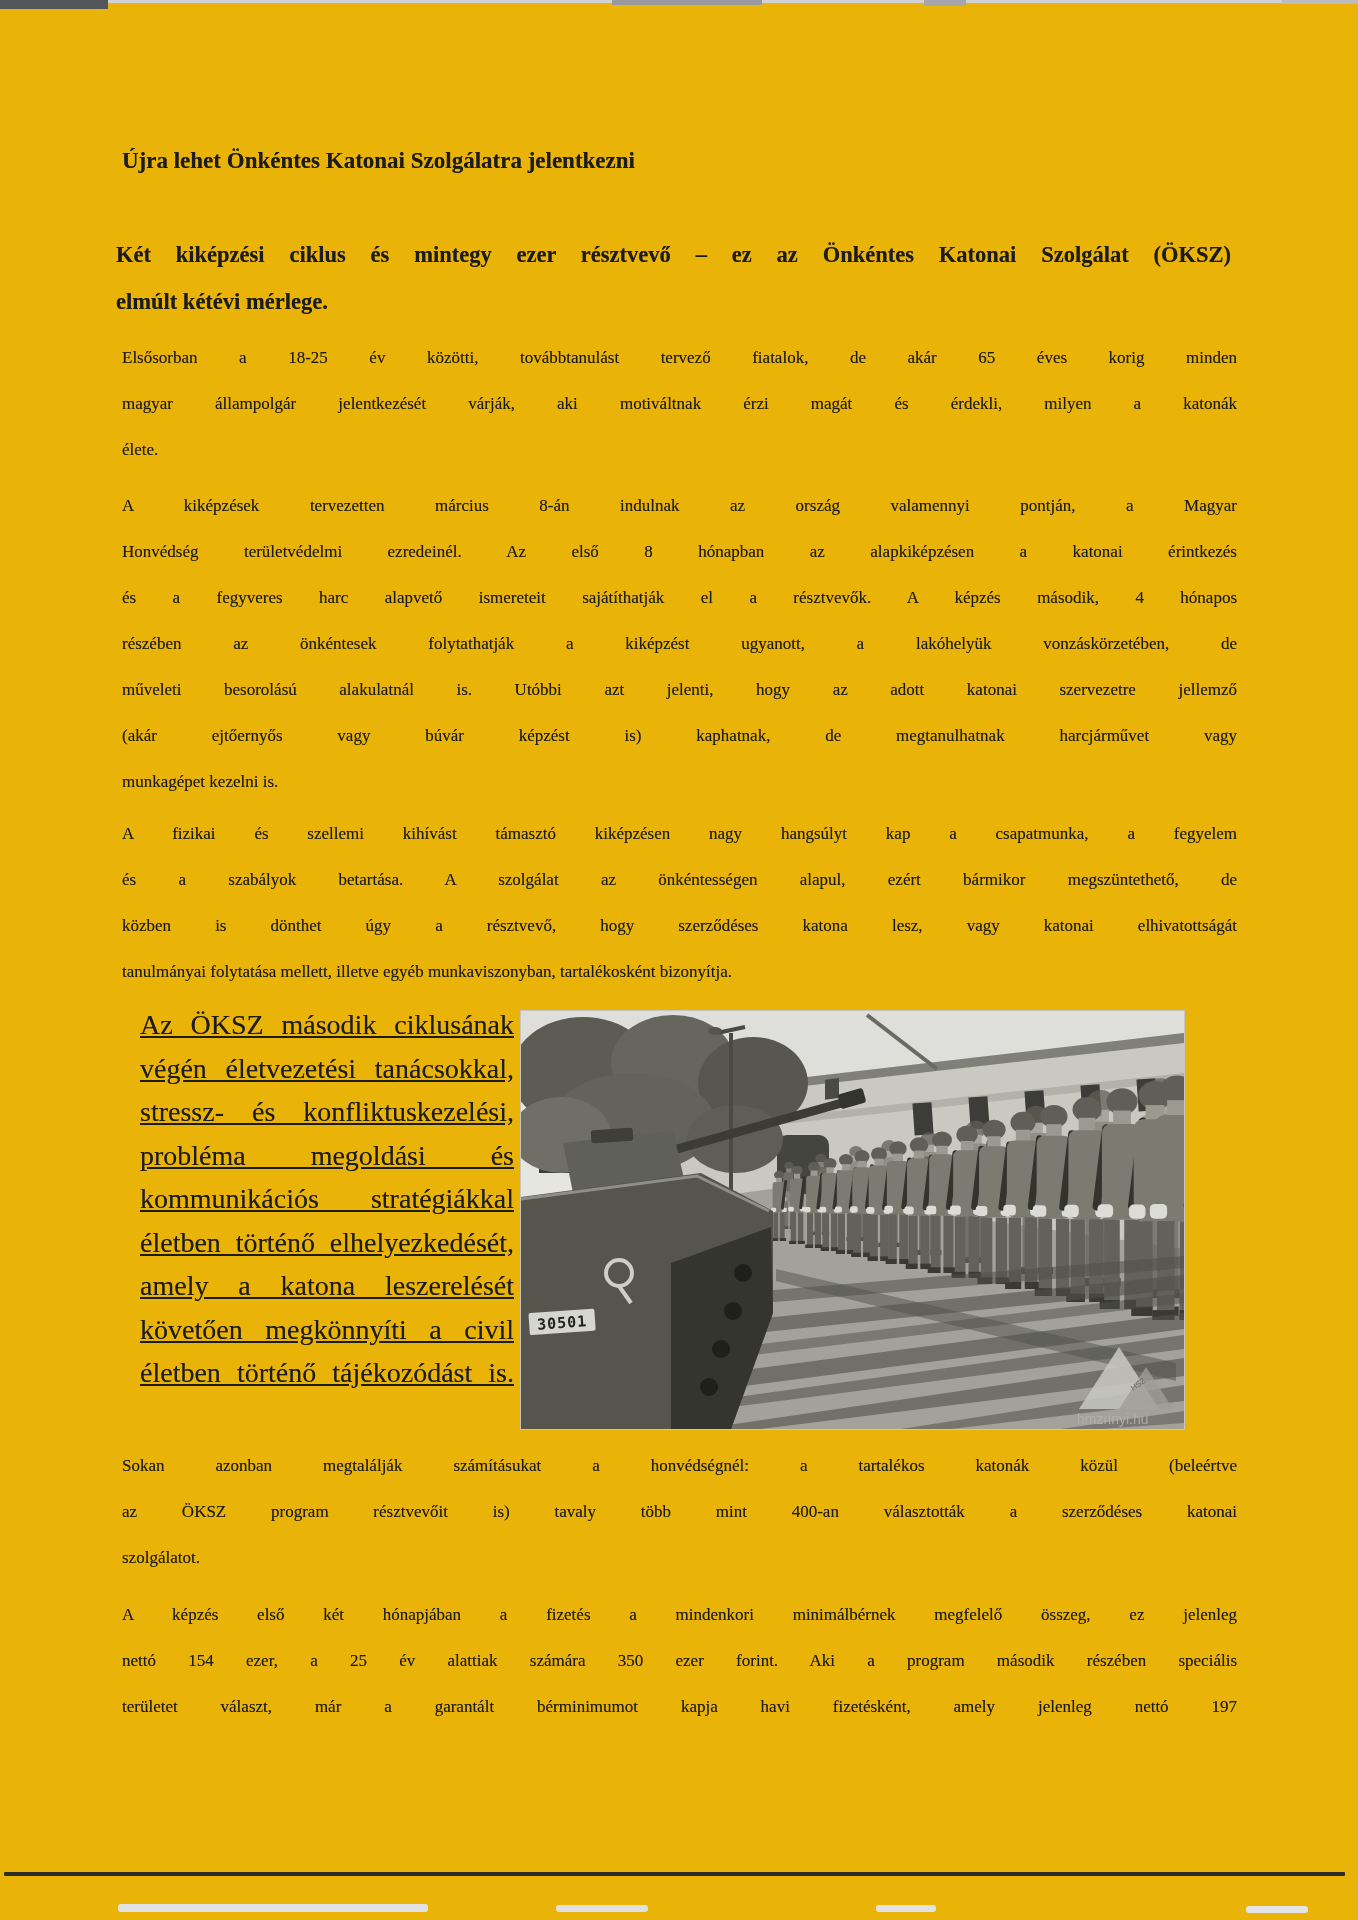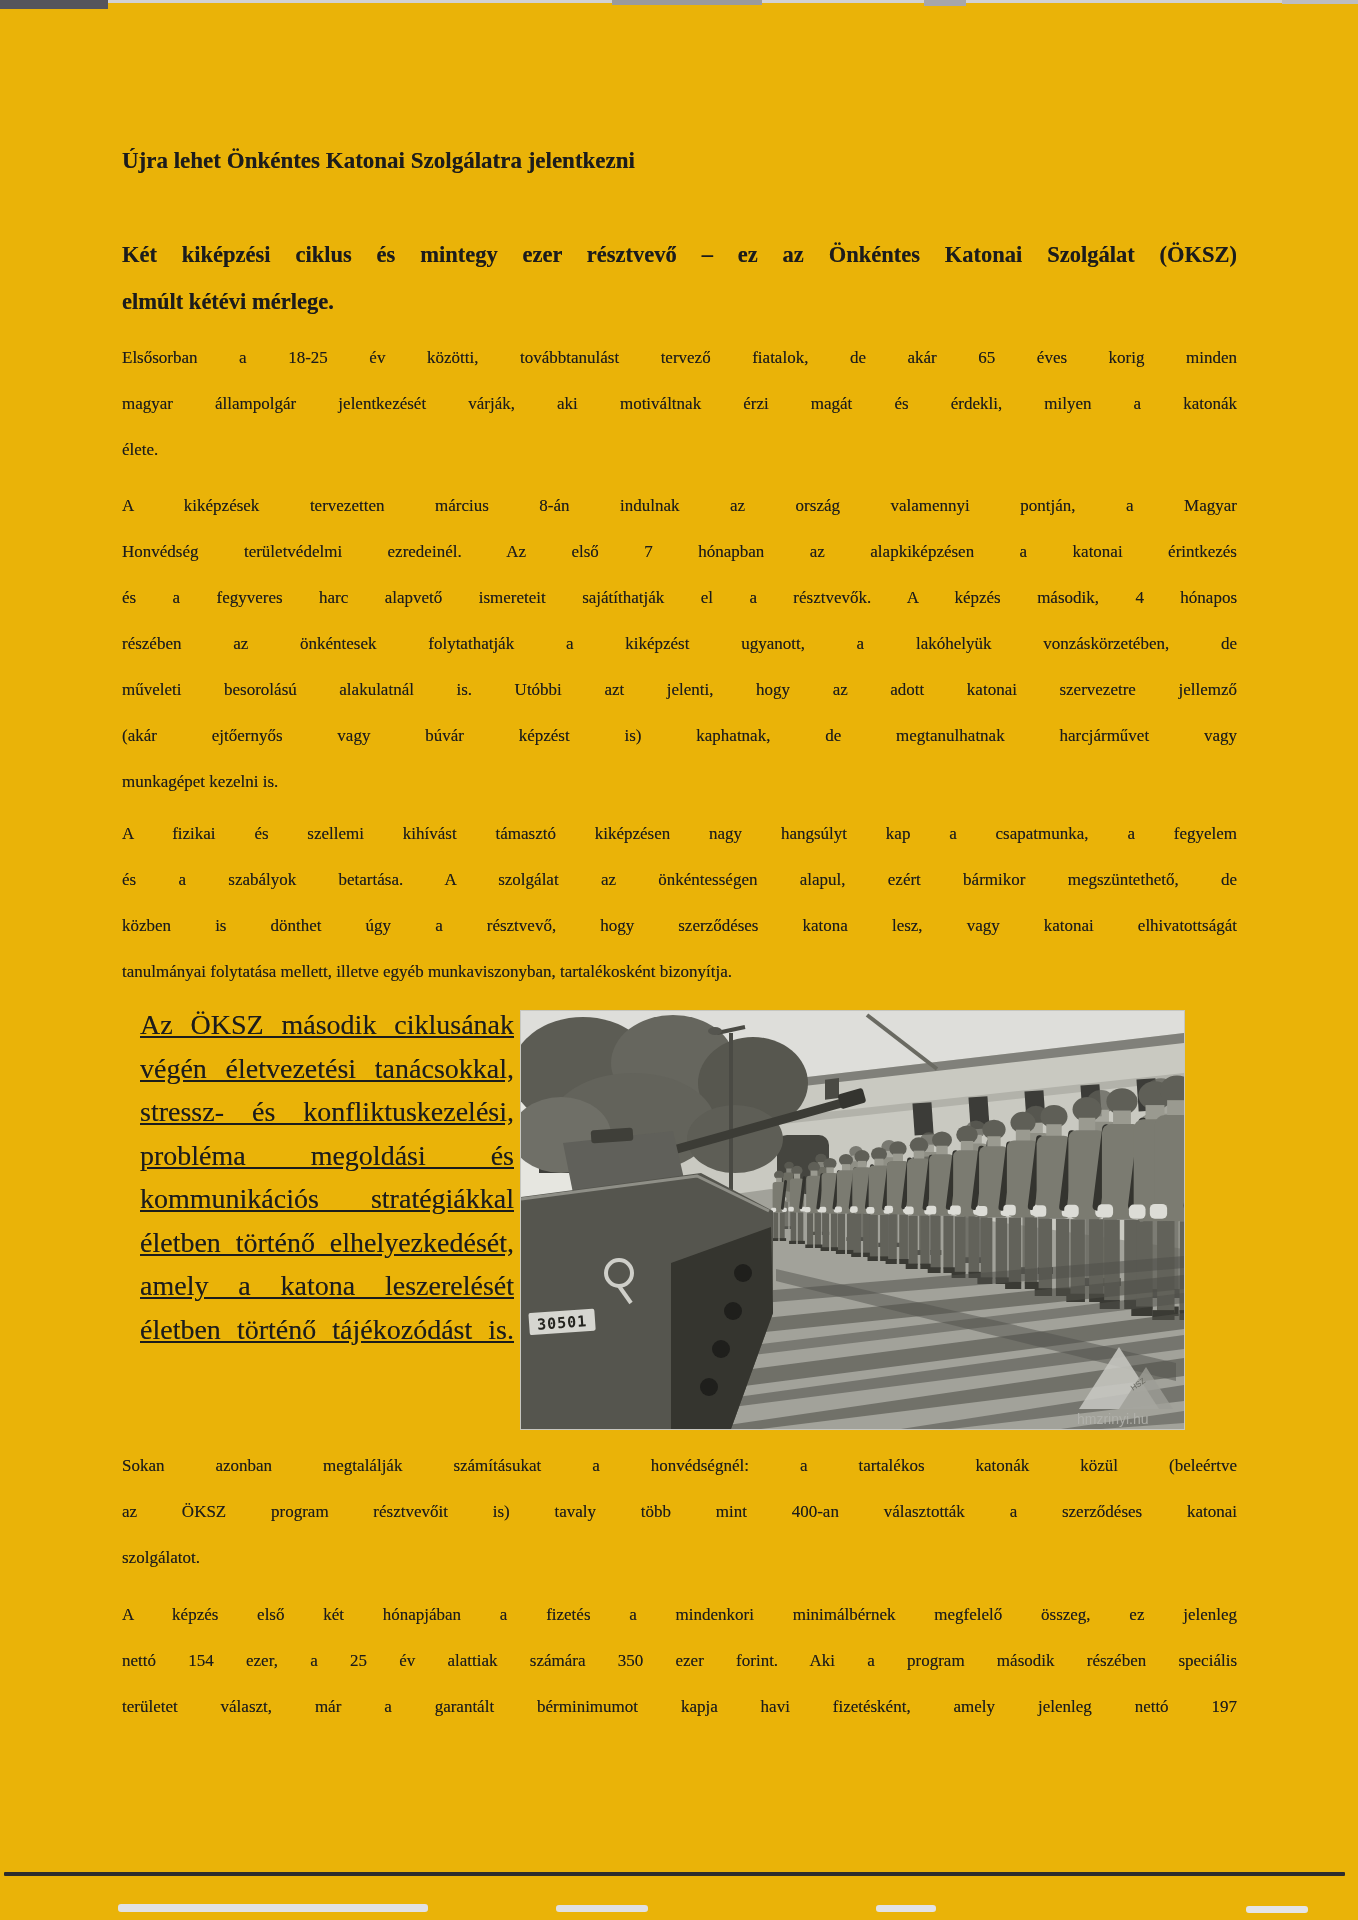--- a/index.html
+++ b/index.html
@@ -9,21 +9,21 @@
     font-family:"Liberation Serif","DejaVu Serif",serif;
     color:#1c1c1c;
   }
   .abs{position:absolute;}
   .doc-title{
     left:122px;top:146px;width:1115px;
     font-size:23px;font-weight:bold;line-height:30px;
     text-shadow:0 0 .5px rgba(25,25,25,.55);
   }
   .lede{
-    left:122px;top:231px;width:1115px;
+    left:116px;top:231px;width:1115px;
     font-size:22.5px;font-weight:bold;line-height:47px;
     text-shadow:0 0 .5px rgba(25,25,25,.55);
   }
   .para{
     left:122px;width:1115px;
     font-size:17px;line-height:46px;
     text-shadow:0 0 .4px rgba(25,25,25,.5);
   }
   .ln{display:block;}
   .j{text-align:justify;text-align-last:justify;}
@@ -64,21 +64,21 @@
   </div>
 
   <div class="abs para" style="top:335px;">
     <span class="ln j">Elsősorban a 18-25 év közötti, továbbtanulást tervező fiatalok, de akár 65 éves korig minden</span>
     <span class="ln j">magyar állampolgár jelentkezését várják, aki motiváltnak érzi magát és érdekli, milyen a katonák</span>
     <span class="ln">élete.</span>
   </div>
 
   <div class="abs para" style="top:483px;">
     <span class="ln j">A kiképzések tervezetten március 8-án indulnak az ország valamennyi pontján, a Magyar</span>
-    <span class="ln j">Honvédség területvédelmi ezredeinél. Az első 7 hónapban az alapkiképzésen a katonai érintkezés</span>
+    <span class="ln j">Honvédség területvédelmi ezredeinél. Az első 8 hónapban az alapkiképzésen a katonai érintkezés</span>
     <span class="ln j">és a fegyveres harc alapvető ismereteit sajátíthatják el a résztvevők. A képzés második, 4 hónapos</span>
     <span class="ln j">részében az önkéntesek folytathatják a kiképzést ugyanott, a lakóhelyük vonzáskörzetében, de</span>
     <span class="ln j">műveleti besorolású alakulatnál is. Utóbbi azt jelenti, hogy az adott katonai szervezetre jellemző</span>
     <span class="ln j">(akár ejtőernyős vagy búvár képzést is) kaphatnak, de megtanulhatnak harcjárművet vagy</span>
     <span class="ln">munkagépet kezelni is.</span>
   </div>
 
   <div class="abs para" style="top:811px;">
     <span class="ln j">A fizikai és szellemi kihívást támasztó kiképzésen nagy hangsúlyt kap a csapatmunka, a fegyelem</span>
     <span class="ln j">és a szabályok betartása. A szolgálat az önkéntességen alapul, ezért bármikor megszüntethető, de</span>
@@ -87,20 +87,21 @@
   </div>
 
   <div class="abs floatcol">
     <span class="ln j">Az ÖKSZ második ciklusának</span>
     <span class="ln j">végén életvezetési tanácsokkal,</span>
     <span class="ln j">stressz- és konfliktuskezelési,</span>
     <span class="ln j">probléma megoldási és</span>
     <span class="ln j">kommunikációs stratégiákkal</span>
     <span class="ln j">életben történő elhelyezkedését,</span>
     <span class="ln j">amely a katona leszerelését</span>
+    <span class="ln j">követően megkönnyíti a civil</span>
     <span class="ln j">életben történő tájékozódást is.</span>
   </div>
 
   <div class="abs photo-wrap">
     <svg width="663" height="418" viewBox="0 0 663 418" xmlns="http://www.w3.org/2000/svg">
       <defs>
         <g id="sol">
           <ellipse cx="0" cy="-93" rx="7" ry="6" fill="#5f5f57"></ellipse>
           <rect x="-4" y="-89" width="8" height="7" fill="#9a9a90"></rect>
           <rect x="-9" y="-83" width="18" height="43" rx="4" fill="#7b7b71"></rect>

